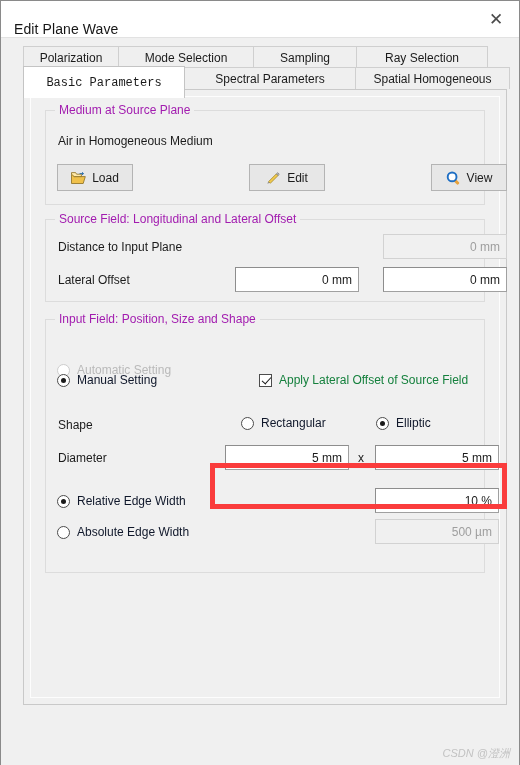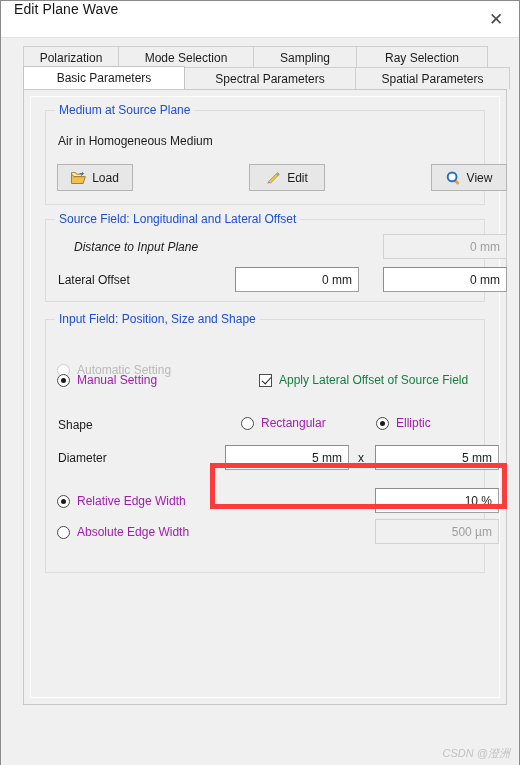--- a/index.html
+++ b/index.html
@@ -26,21 +26,21 @@
     display: flex;
     flex-direction: column;
   }
   
   .titlebar {
     height: 37px;
     min-height: 37px;
     background: #ffffff;
     border-bottom: 1px solid #e2e2e2;
     display: flex;
-    align-items: flex-start;
+    align-items: flex-end;
     box-sizing: border-box;
   }
   .title-text {
     padding-left: 13px;
     font-size: 14px;
     color: #161616;
     letter-spacing: .1px;
     flex: 1;
   }
   .close-btn {
@@ -87,22 +87,23 @@
     font-size: 12px;
     color: #1b1b1b;
     box-sizing: border-box;
     cursor: default;
     position: relative;
   }
   .tab.active {
     background: #ffffff;
     border-color: #c4c4c4;
     z-index: 5;
-    height: 23px;
+    height: 32px;
     margin-top: -1px;
+    font-family: Liberation Mono, monospace;
   }
   .tab-pane {
     background: #f0f0f0;
     border: 1px solid #c9c9c9;
     position: absolute;
     left: 13px;
     right: 3px;
     top: 43px;
     bottom: 0;
     box-sizing: border-box;
@@ -122,21 +123,21 @@
     border: 1px solid #dcdcdc;
     box-sizing: border-box;
   }
   .group-title {
     position: absolute;
     top: -8px;
     left: 9px;
     background: #f0f0f0;
     padding: 0 4px;
     font-size: 12px;
-    color: #1d4ed8;
+    color: #a21caf;
     white-space: nowrap;
   }
 
   
   .lbl {
     position: absolute;
     font-size: 12px;
     color: #1b1b1b;
     white-space: nowrap;
   }
@@ -202,21 +203,21 @@
   .radio.on .mark::after {
     content: "";
     position: absolute;
     left: 3px; top: 3px;
     width: 5px; height: 5px;
     border-radius: 50%;
     background: #1b1b1b;
   }
   .radio.disabled .mark { border-color: #cdcdcd; }
   .radio.disabled .txt { color: #b9b9b9; }
-  .radio .txt { font-size: 12px; color: #a21caf; }
+  .radio .txt { font-size: 12px; color: #0f172a; }
 
   
   .check {
     position: absolute;
     display: flex;
     align-items: center;
     gap: 7px;
     cursor: default;
     white-space: nowrap;
   }
@@ -301,21 +302,21 @@
       </div>
 
       <div class="tabrow row2">
         <div class="tab active" style="width:162px">
           <span>Basic Parameters</span>
         </div>
         <div class="tab" style="width:172px">
           <span>Spectral Parameters</span>
         </div>
         <div class="tab" style="width:155px">
-          <span>Spatial Parameters</span>
+          <span>Spatial Homogeneous</span>
         </div>
       </div>
 
       <div class="tab-pane">
         <div class="tab-pane-inner">
 
           <div class="group" style="left:14px; top:13px; right:14px; height:95px;">
             <div class="group-title">Medium at Source Plane</div>
 
             <div class="lbl" style="left:12px; top:23px;">Air in Homogeneous Medium</div>
@@ -349,21 +350,21 @@
                   <circle cx="6.1" cy="5.9" r="4.4" fill="#ffffff" stroke="#1f6fc4" stroke-width="1.9"></circle>
                 </svg>
               </span>
               <span>View</span>
             </div>
           </div>
 
           <div class="group" style="left:14px; top:122px; right:14px; height:83px;">
             <div class="group-title">Source Field: Longitudinal and Lateral Offset</div>
 
-            <div class="lbl" style="left:28px; top:20px;font-style:italic;">Distance to Input Plane</div>
+            <div class="lbl" style="left:12px; top:20px;">Distance to Input Plane</div>
             <div class="field disabled" style="left:337px; top:14px; width:124px; height:25px;">
               <span>0 mm</span>
             </div>
 
             <div class="lbl" style="left:12px; top:53px;">Lateral Offset</div>
             <div class="field" style="left:189px; top:47px; width:124px; height:25px;">
               <span>0 mm</span>
             </div>
             <div class="field" style="left:337px; top:47px; width:124px; height:25px;">
               <span>0 mm</span>

